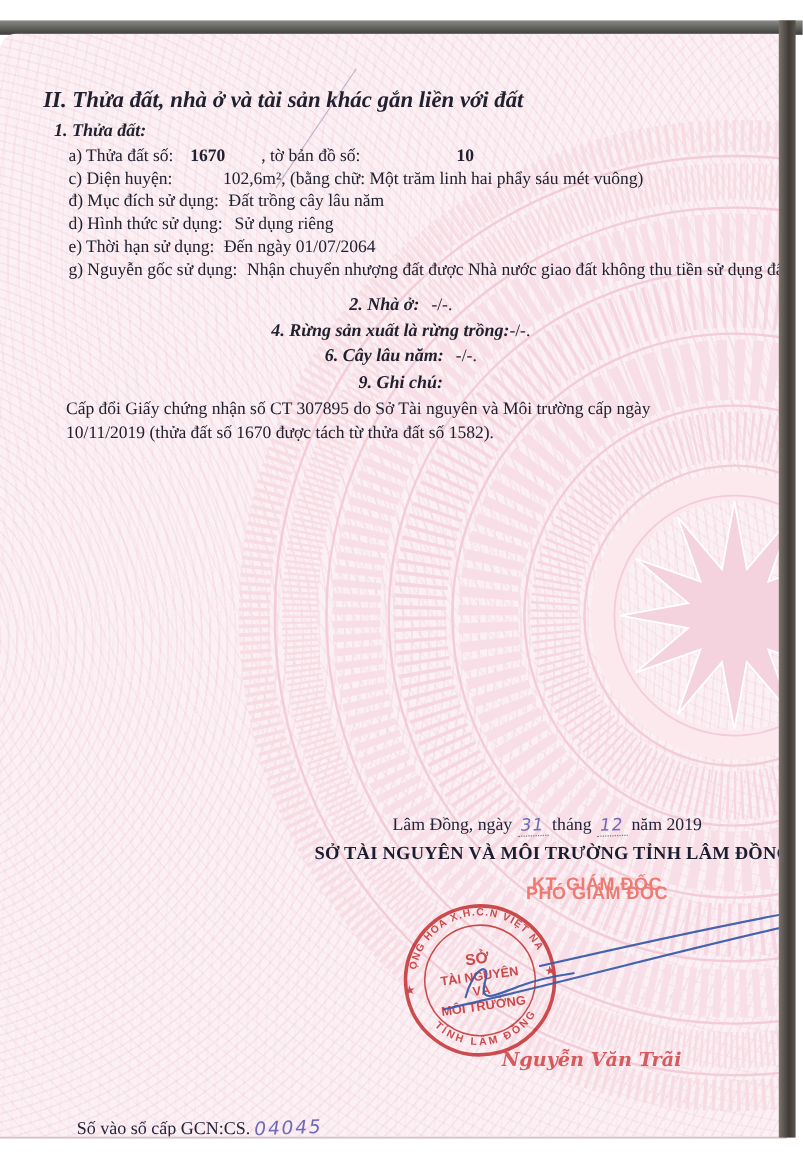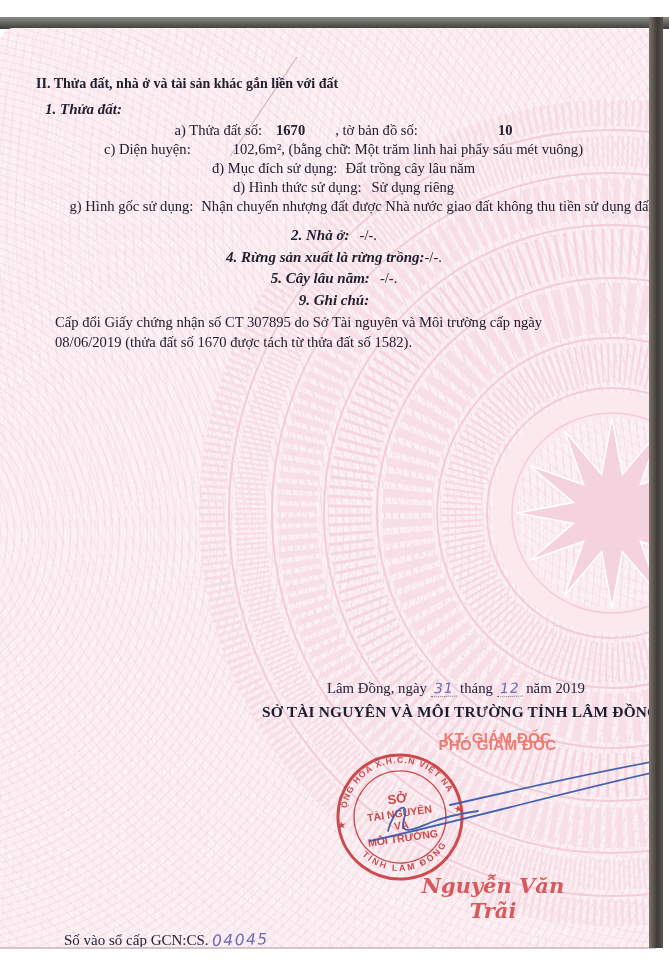--- a/index.html
+++ b/index.html
@@ -24,23 +24,23 @@
 
   .drum{position:absolute;left:0;top:0;}
 
   .crease{position:absolute;left:230px;top:128px;width:120px;height:1.2px;
           background:rgba(128,108,148,.45);transform-origin:0 50%;
           transform:rotate(-56deg);}
 
   
   .doc-body{position:absolute;left:36px;top:46px;width:594px;
             color:#20202f;font-size:14.6px;line-height:19px;}
-  .sec-title{font-weight:bold;font-size:14px;margin:0 0 7px 0;}
+  .sec-title{font-weight:bold;font-size:19px;margin:0 0 7px 0;font-style:italic;}
   .sub-head{font-weight:bold;font-style:italic;font-size:15px;margin:0 0 2px 9px;}
-  .line{padding-left:21px;margin:0;text-align:center;}
+  .line{padding-left:21px;margin:0;}
   .line-g{padding-left:39px;text-indent:-18px;width:590px;}
   .b{font-weight:bold;}
   .gap14{margin-left:14px;} .gap30{margin-left:30px;} .gap80{margin-left:80px;}
   .gap8{margin-left:8px;}  .gap42{margin-left:42px;} .gap10{margin-left:10px;}
   .sections{margin-top:9px;}
   .sec-line{padding-left:2px;margin:0;line-height:21.5px;text-align:center;}
   .sec-label{font-weight:bold;font-style:italic;font-size:15px;}
   .note{padding-left:19px;width:528px;margin-top:2px;line-height:19.5px;}
 
   
@@ -61,21 +61,21 @@
          mix-blend-mode:multiply;opacity:.92;}
   .stamp text{fill:#cd4343;font-family:"Liberation Sans", sans-serif;font-weight:bold;}
   .ring-text{font-size:8.6px;letter-spacing:1.1px;}
   .ring-text-b{font-size:8.8px;letter-spacing:2.2px;}
   .c1{font-size:13px;} .c2{font-size:10.6px;} .star-t{font-size:9px;}
 
   .signature{position:absolute;left:340px;top:715px;}
 
   .signer{position:absolute;left:408px;top:845px;width:170px;margin:0;
           text-align:center;font-family:"DejaVu Serif", serif;font-style:italic;
-          font-weight:bold;font-size:21px;color:#d6595c;}
+          font-weight:bold;font-size:16px;color:#d6595c;}
 
   .registry{position:absolute;left:64px;top:903px;margin:0;
             font-size:15px;color:#23233a;}
   .registry .hand{font-size:15.5px;letter-spacing:1.5px;}
 </style>
 </head>
 <body>
 
 <div class="top-band"></div>
 
@@ -112,40 +112,43 @@
     </p>
     <p class="line">
       <span>c) Diện huyện:</span><span class="gap42">102,6m², (bằng chữ: Một trăm linh hai phẩy sáu mét vuông)</span>
     </p>
     <p class="line">
       <span>đ) Mục đích sử dụng:</span><span class="gap8">Đất trồng cây lâu năm</span>
     </p>
     <p class="line">
       <span>d) Hình thức sử dụng:</span><span class="gap10">Sử dụng riêng</span>
     </p>
+    <p class="line">
+      <span>e) Thời hạn sử dụng:</span><span class="gap8">Đến ngày 01/07/2064</span>
+    </p>
     <p class="line line-g">
-      <span>g) Hình gốc sử dụng:</span><span class="gap8">Nhận chuyển nhượng đất được Nhà nước giao đất không thu tiền sử dụng đất</span>
+      <span>g) Nguyễn gốc sử dụng:</span><span class="gap8">Nhận chuyển nhượng đất được Nhà nước giao đất không thu tiền sử dụng đất</span>
     </p>
 
     <div class="sections">
       <p class="sec-line">
         <span class="sec-label">2. Nhà ở:</span><span class="gap10">-/-.</span>
       </p>
       <p class="sec-line">
         <span class="sec-label">4. Rừng sản xuất là rừng trồng:</span><span>-/-.</span>
       </p>
       <p class="sec-line">
-        <span class="sec-label">5. Cây lâu năm:</span><span class="gap10">-/-.</span>
+        <span class="sec-label">6. Cây lâu năm:</span><span class="gap10">-/-.</span>
       </p>
       <p class="sec-line">
         <span class="sec-label">9. Ghi chú:</span>
       </p>
     </div>
 
-    <p class="note">Cấp đổi Giấy chứng nhận số CT 307895 do Sở Tài nguyên và Môi trường cấp ngày 08/06/2019 (thửa đất số 1670 được tách từ thửa đất số 1582).</p>
+    <p class="note">Cấp đổi Giấy chứng nhận số CT 307895 do Sở Tài nguyên và Môi trường cấp ngày 10/11/2019 (thửa đất số 1670 được tách từ thửa đất số 1582).</p>
   </div>
 
   <p class="date-line">
     <span>Lâm Đồng, ngày</span>
     <span class="hand">31</span>
     <span>tháng</span>
     <span class="hand">12</span>
     <span>năm 2019</span>
   </p>
   <p class="authority">SỞ TÀI NGUYÊN VÀ MÔI TRƯỜNG TỈNH LÂM ĐỒNG</p>

